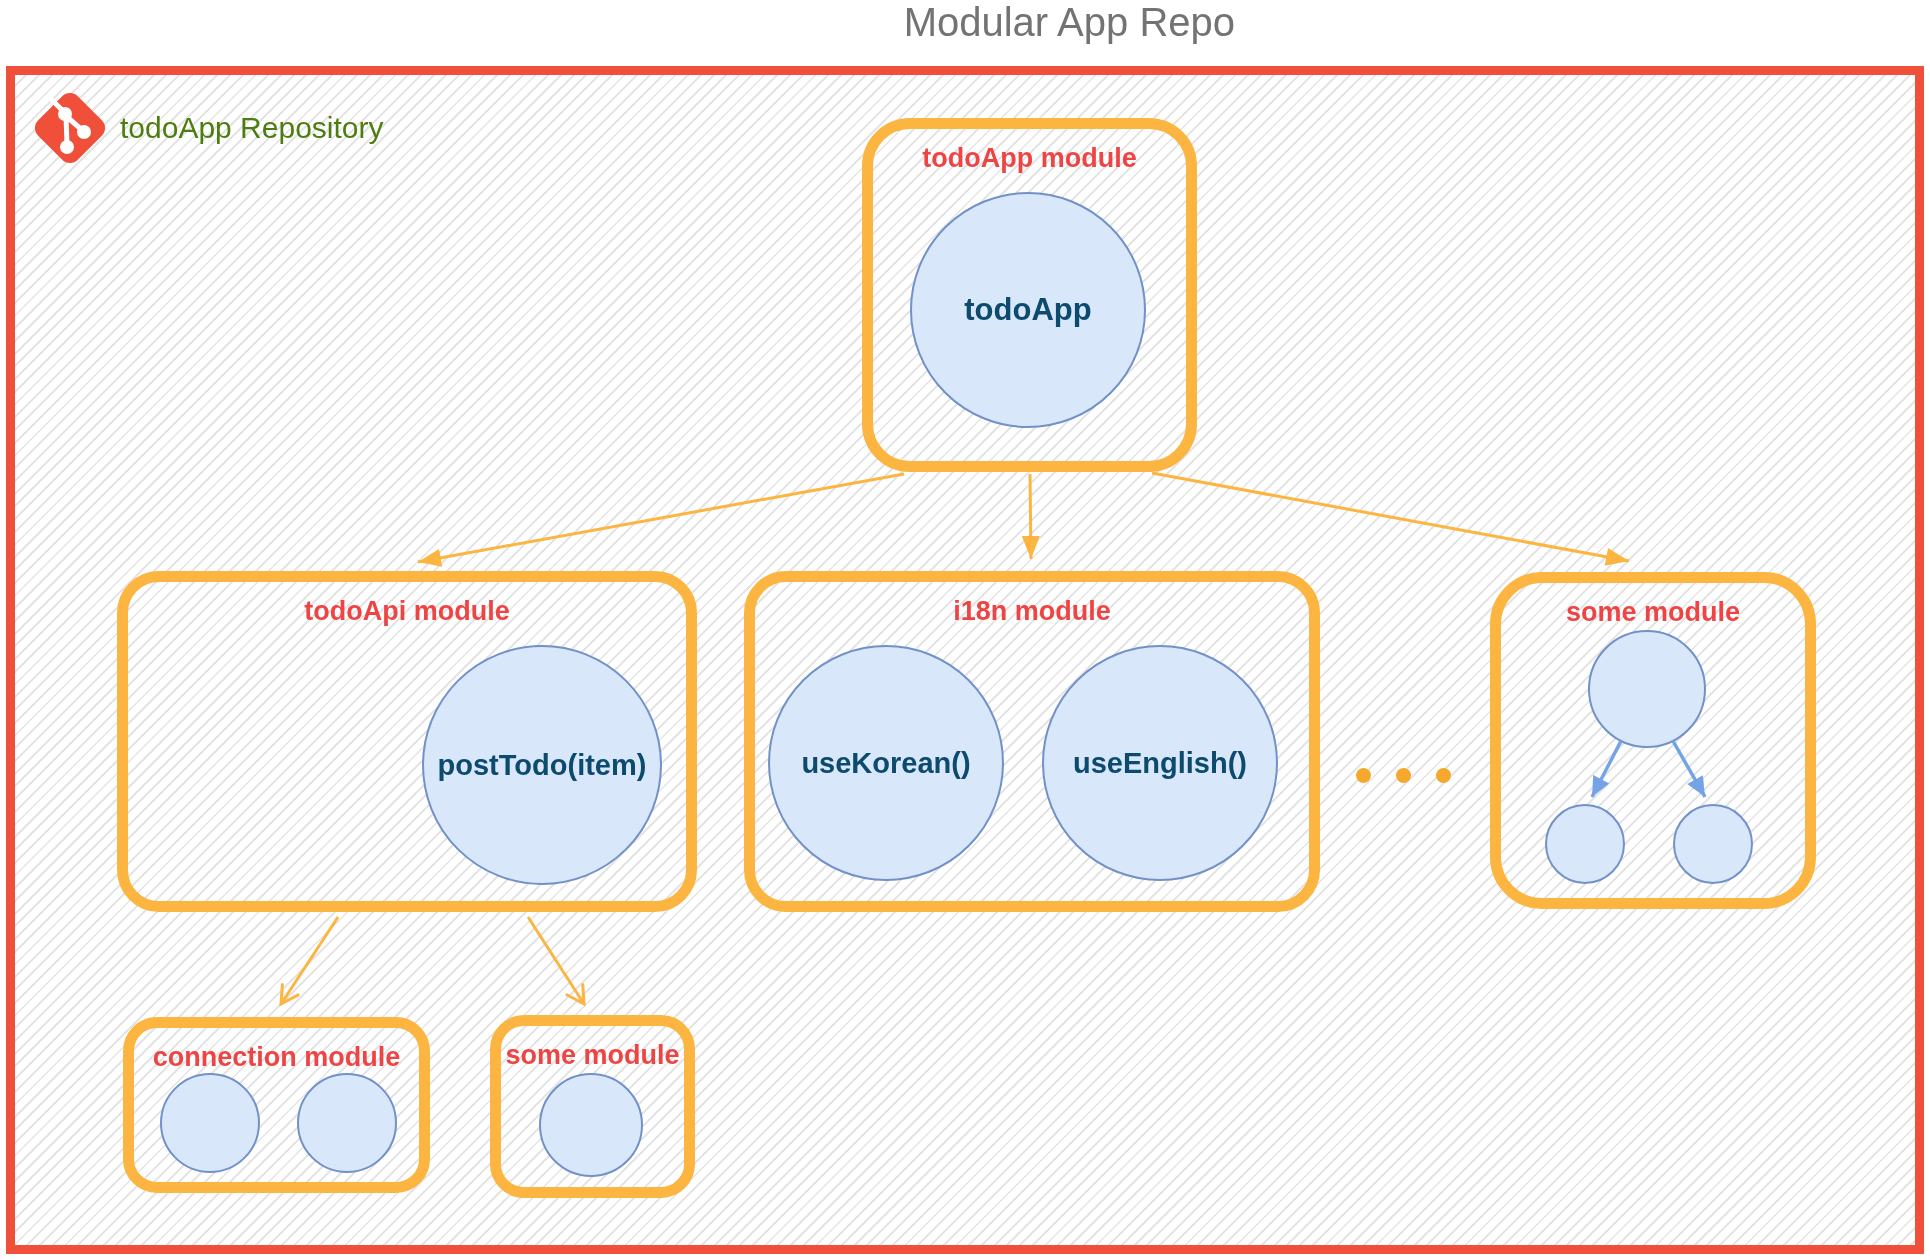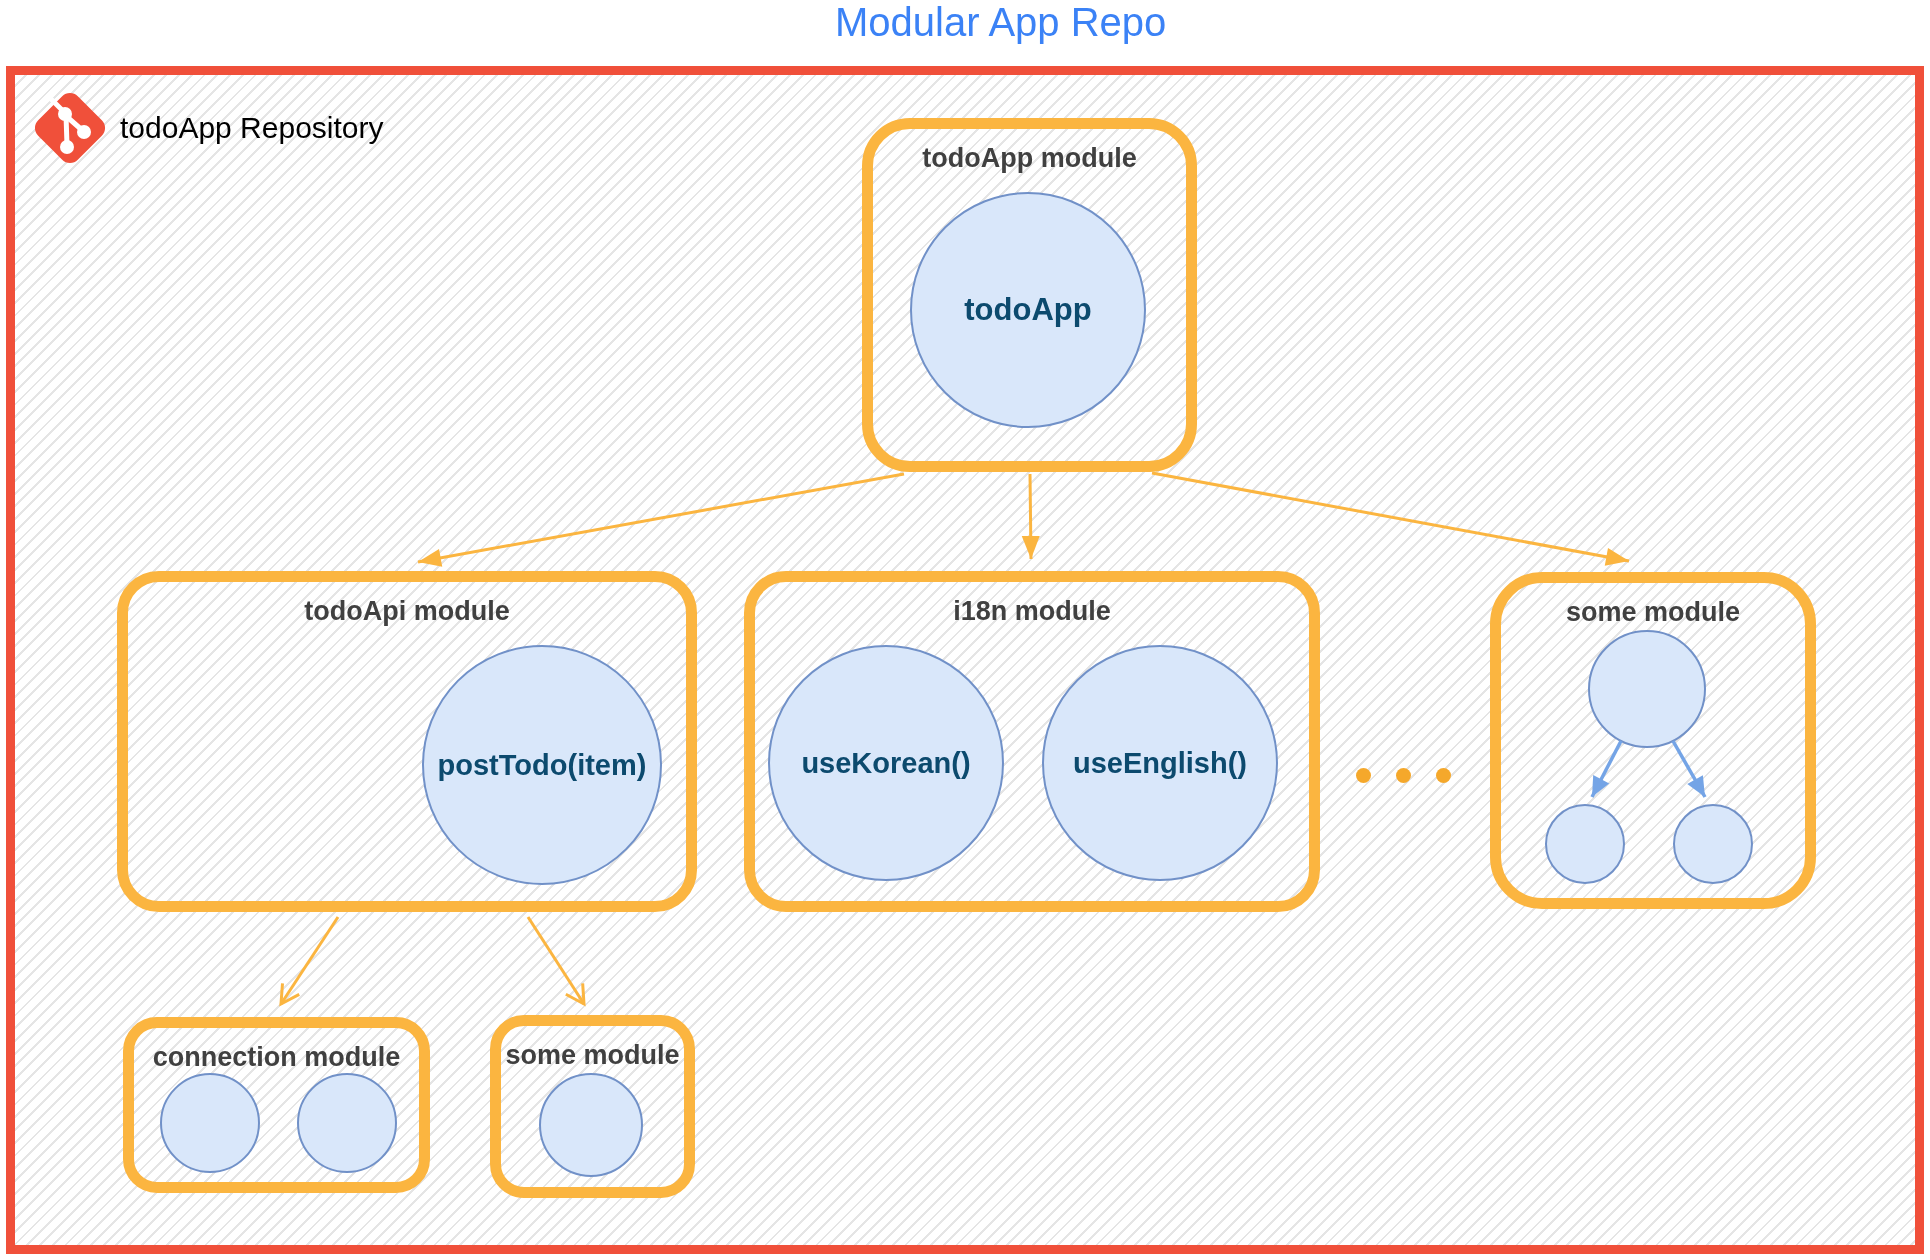--- a/index.html
+++ b/index.html
@@ -1,38 +1,38 @@
 <!DOCTYPE html>
 <html><head>
 <meta charset="utf-8">
 <style>
   html,body{margin:0;padding:0;background:#fff;}
   .canvas{
     position:relative;width:1930px;height:1260px;overflow:hidden;background:#fff;
     font-family:"Liberation Sans","DejaVu Sans",sans-serif;
   }
   .page-title{
-    position:absolute;left:835px;top:0px;width:400px;text-align:left;
-    font-size:40px;color:#3b82f6;font-weight:400;
+    position:absolute;left:835px;top:0px;width:400px;text-align:right;
+    font-size:40px;color:#737373;font-weight:400;
   }
   .repo{
     position:absolute;left:6px;top:66px;width:1918px;height:1188px;
     box-sizing:border-box;border:9px solid #F0503A;
     background:repeating-linear-gradient(135deg,#ffffff 0px,#ffffff 7px,#e5e5e5 7px,#e5e5e5 9px);
   }
   .repo-name{
-    position:absolute;left:120px;top:111px;font-size:30px;line-height:34px;color:#000000;
+    position:absolute;left:120px;top:111px;font-size:30px;line-height:34px;color:#4d7c0f;
   }
   .git-icon-wrap{position:absolute;left:30px;top:88px;width:80px;height:80px;}
   .module{
     position:absolute;box-sizing:border-box;border:11px solid #FBB540;background:transparent;
   }
   .module-title{
     position:absolute;left:0;top:14px;width:100%;text-align:center;
-    font-size:27px;font-weight:bold;color:#404040;white-space:nowrap;
+    font-size:27px;font-weight:bold;color:#ef4444;white-space:nowrap;
   }
   .node{
     position:absolute;box-sizing:border-box;border-radius:50%;
     background:#D9E7FA;border:2.5px solid #7191C8;
     display:flex;align-items:center;justify-content:center;
     font-weight:bold;color:#0c4a6e;text-align:center;
   }
   .node.big{font-size:31px;}
   .node.fn{font-size:29px;}
   .dot{position:absolute;width:15px;height:15px;border-radius:50%;background:#F5A82B;}

